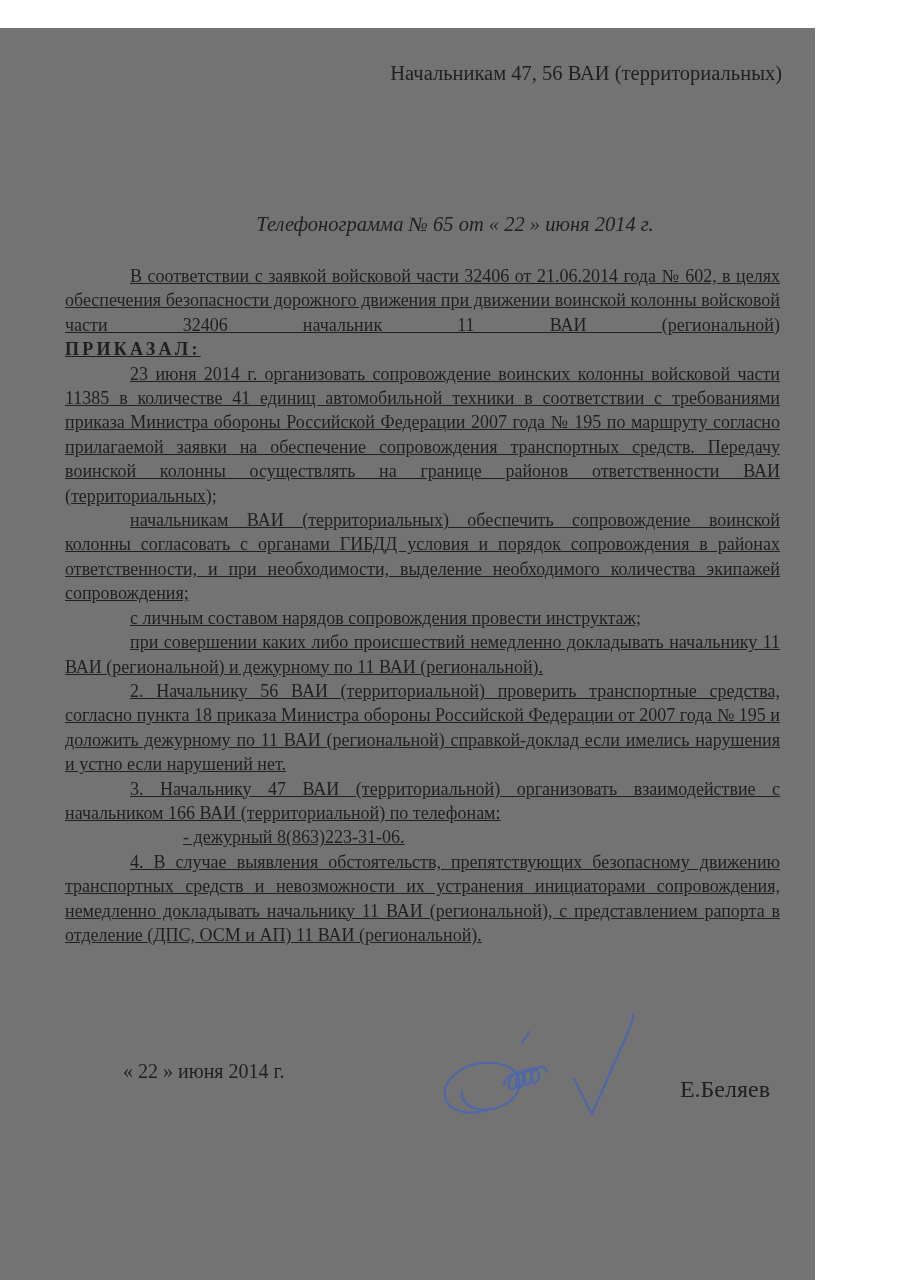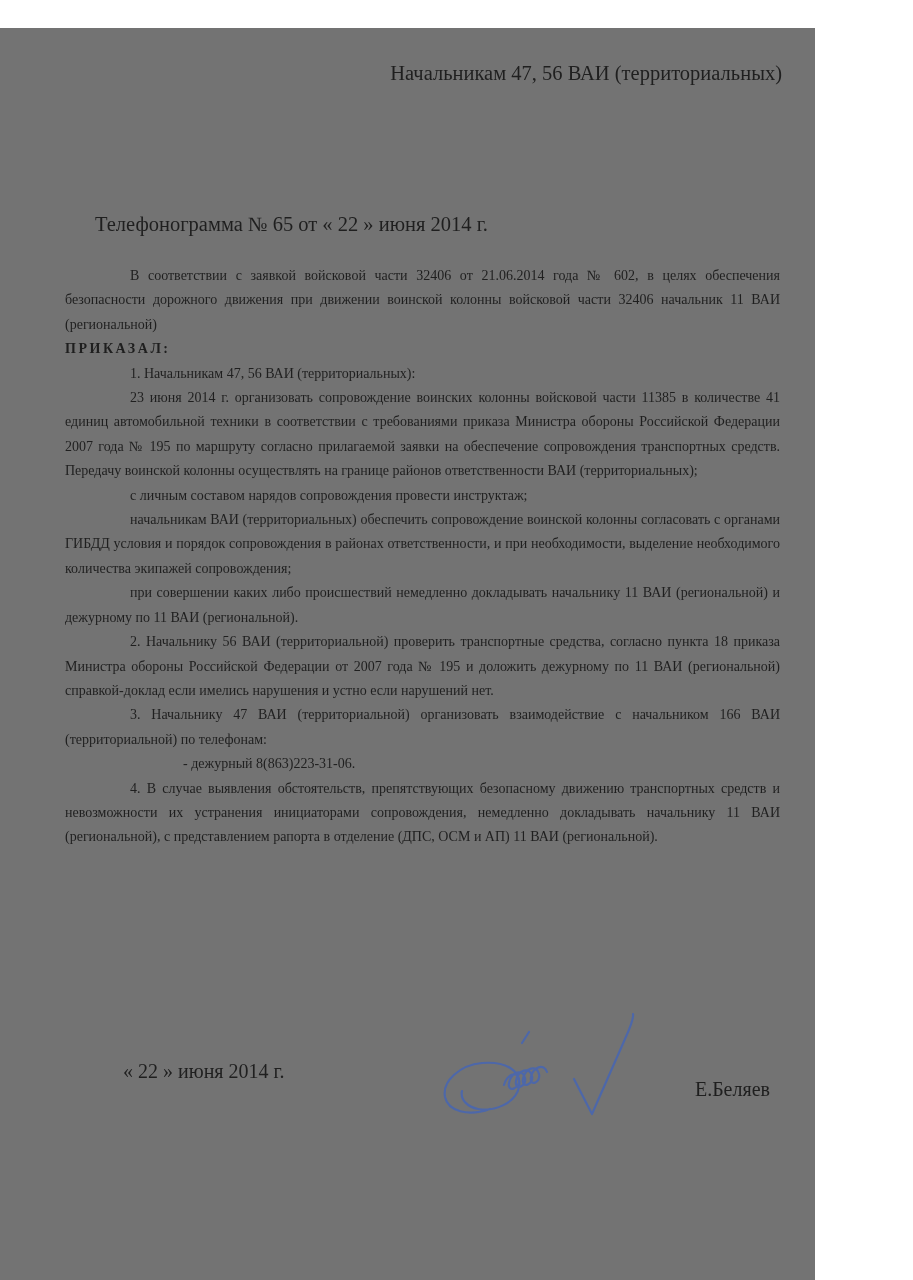--- a/index.html
+++ b/index.html
@@ -20,28 +20,31 @@
   }
   .recipient {
     padding: 33px 33px 0 0;
     text-align: right;
     font-size: 20.5px;
     line-height: 25px;
   }
   .title {
     margin-top: 125px;
     padding-left: 95px;
+    text-align: center;
     font-size: 20.5px;
     line-height: 26px;
+    font-style: italic;
   }
   .body-text {
     margin: 27px 35px 0 65px;
-    font-size: 14px;
+    font-size: 18px;
     line-height: 24.4px;
     text-align: justify;
+    text-decoration: underline;
   }
   .body-text p {
     margin: 0;
     padding: 0;
     text-indent: 65px;
   }
   p.intro {
     text-align-last: justify; 
   }
   p.order-word {
@@ -61,21 +64,21 @@
     left: 123px;
     top: 1006px;
     font-size: 19.5px;
     line-height: 22px;
     text-align: left;
   }
   .sig-name {
     position: absolute;
     top: 1049px;
     right: 45px;
-    font-size: 20px;
+    font-size: 24px;
     line-height: 24px;
   }
   .doc-date {
     position: absolute;
     left: 123px;
     top: 1031px;
     font-size: 20px;
     line-height: 24px;
   }
   .signature-svg {
@@ -91,24 +94,23 @@
 
 <div class="page">
 
   <div class="recipient">Начальникам 47, 56 ВАИ (территориальных)</div>
 
   <div class="title">Телефонограмма № 65 от « 22 » июня 2014 г.</div>
 
   <div class="body-text">
     <p class="intro">В соответствии с заявкой войсковой части 32406 от 21.06.2014 года № 602, в целях обеспечения безопасности дорожного движения при движении воинской колонны войсковой части 32406 начальник 11 ВАИ (региональной)</p>
     <p class="order-word">ПРИКАЗАЛ:</p>
-    <p>1. Начальникам 47, 56 ВАИ (территориальных):</p>
     <p>23 июня 2014 г. организовать сопровождение воинских колонны войсковой части 11385 в количестве 41 единиц автомобильной техники в соответствии с требованиями приказа Министра обороны Российской Федерации 2007 года № 195 по маршруту согласно прилагаемой заявки на обеспечение сопровождения транспортных средств. Передачу воинской колонны осуществлять на границе районов ответственности ВАИ (территориальных);</p>
+    <p>начальникам ВАИ (территориальных) обеспечить сопровождение воинской колонны согласовать с органами ГИБДД условия и порядок сопровождения в районах ответственности, и при необходимости, выделение необходимого количества экипажей сопровождения;</p>
     <p>с личным составом нарядов сопровождения провести инструктаж;</p>
-    <p>начальникам ВАИ (территориальных) обеспечить сопровождение воинской колонны согласовать с органами ГИБДД условия и порядок сопровождения в районах ответственности, и при необходимости, выделение необходимого количества экипажей сопровождения;</p>
     <p>при совершении каких либо происшествий немедленно докладывать начальнику 11 ВАИ (региональной) и дежурному по 11 ВАИ (региональной).</p>
     <p>2. Начальнику 56 ВАИ (территориальной) проверить транспортные средства, согласно пункта 18 приказа Министра обороны Российской Федерации от 2007 года № 195 и доложить дежурному по 11 ВАИ (региональной) справкой-доклад если имелись нарушения и устно если нарушений нет.</p>
     <p>3. Начальнику 47 ВАИ (территориальной) организовать взаимодействие с начальником 166 ВАИ (территориальной) по телефонам:</p>
     <p class="phone-line">- дежурный 8(863)223-31-06.</p>
     <p>4. В случае выявления обстоятельств, препятствующих безопасному движению транспортных средств и невозможности их устранения инициаторами сопровождения, немедленно докладывать начальнику 11 ВАИ (региональной), с представлением рапорта в отделение (ДПС, ОСМ и АП) 11 ВАИ (региональной).</p>
   </div>
 
 
   <svg class="signature-svg" viewBox="0 0 230 125" fill="none" stroke="#4a67ae" stroke-width="2.2" stroke-linecap="round" stroke-linejoin="round" opacity="0.92">
 

